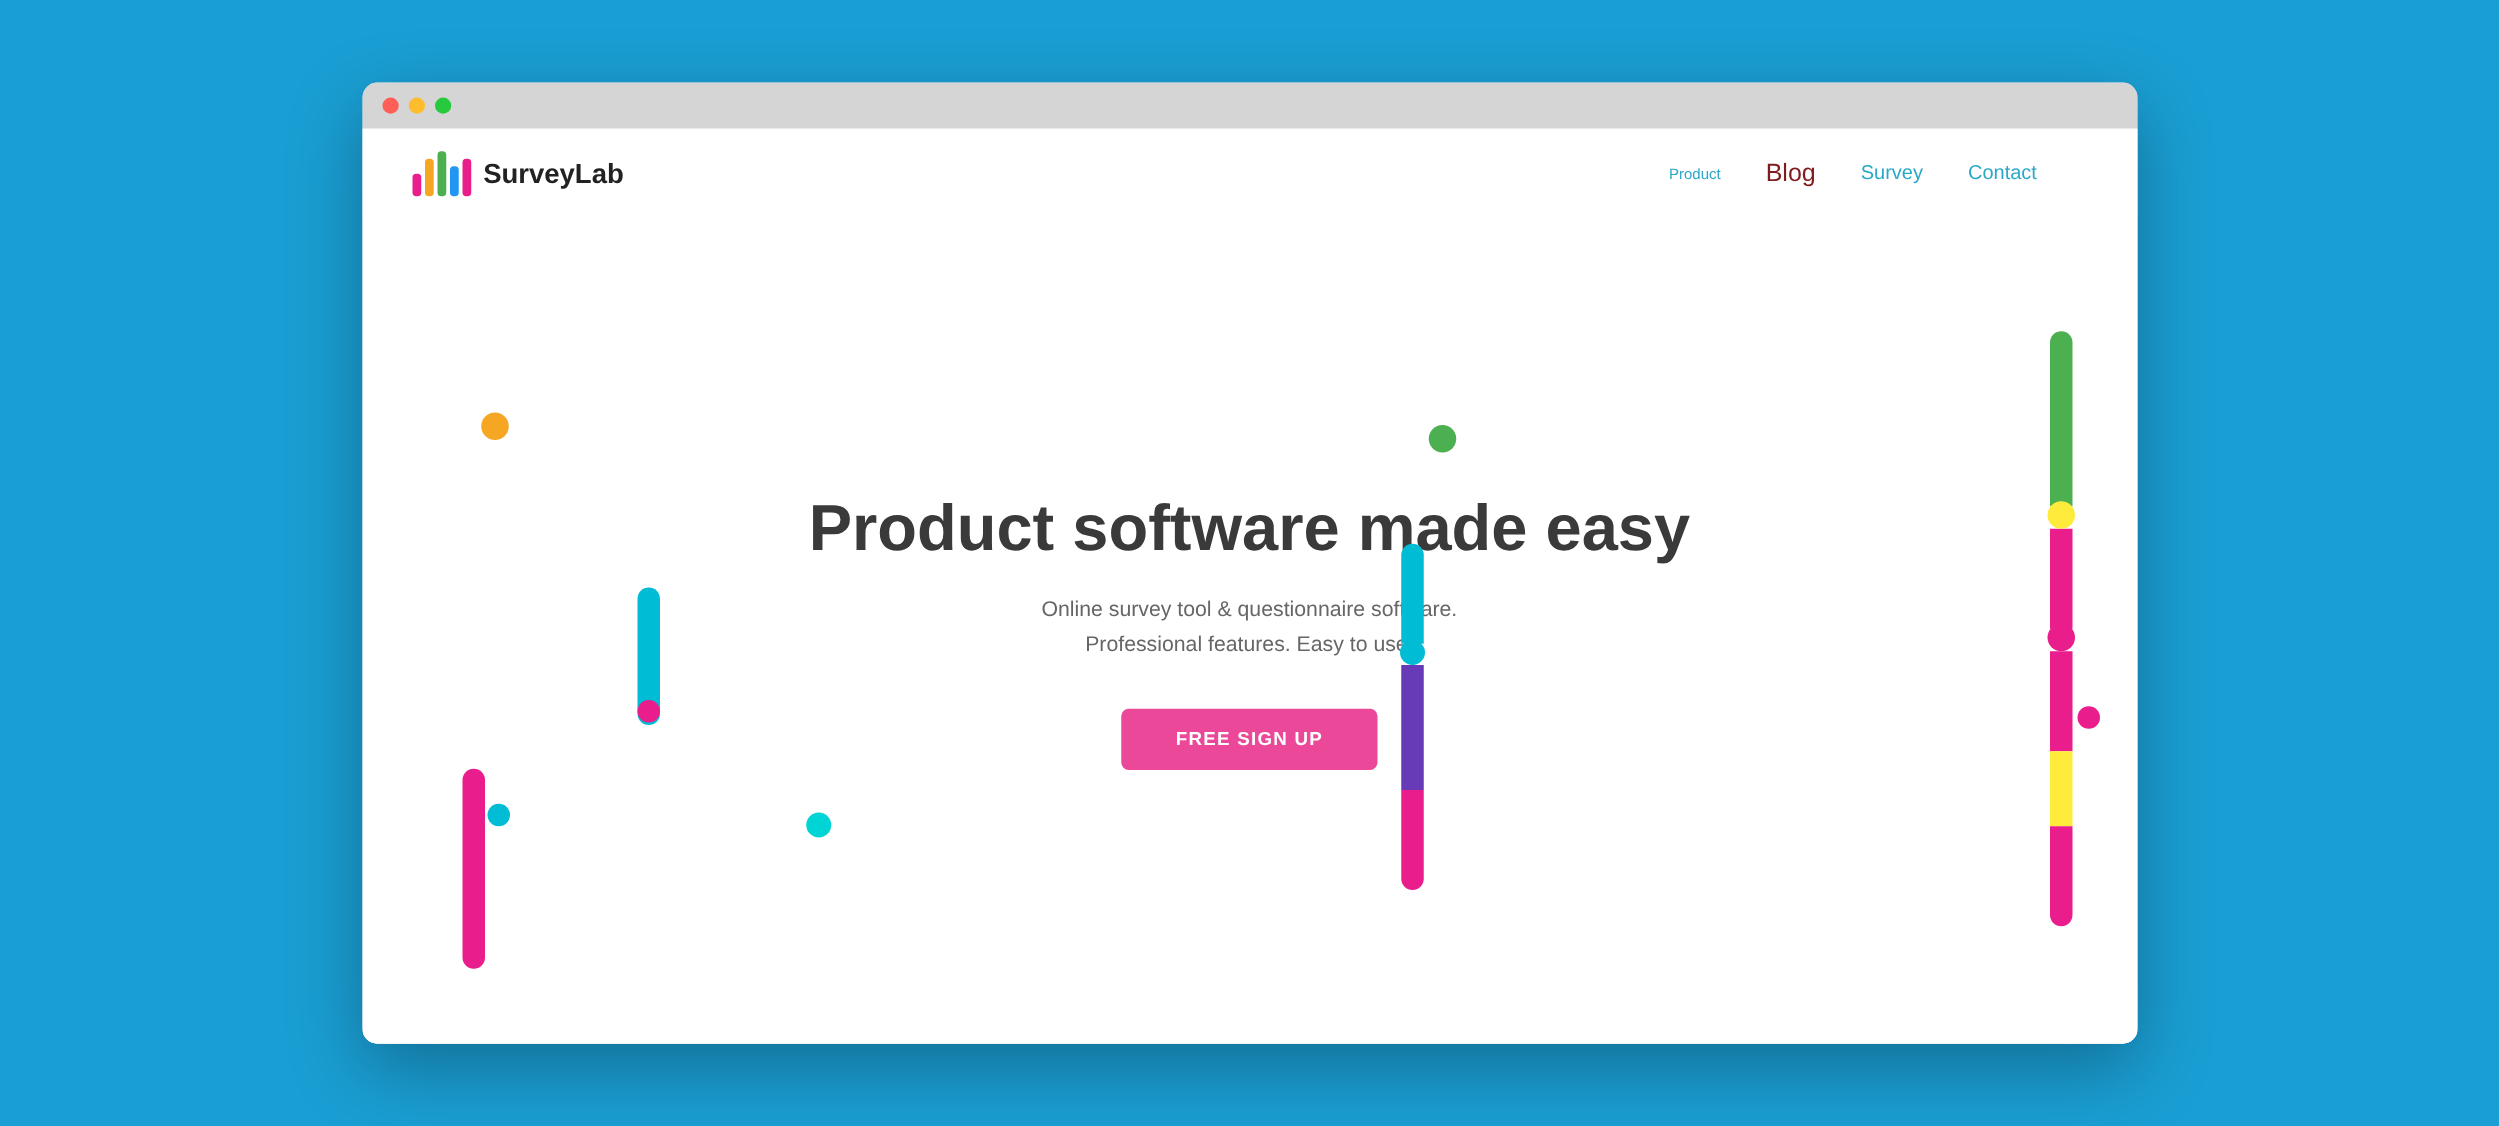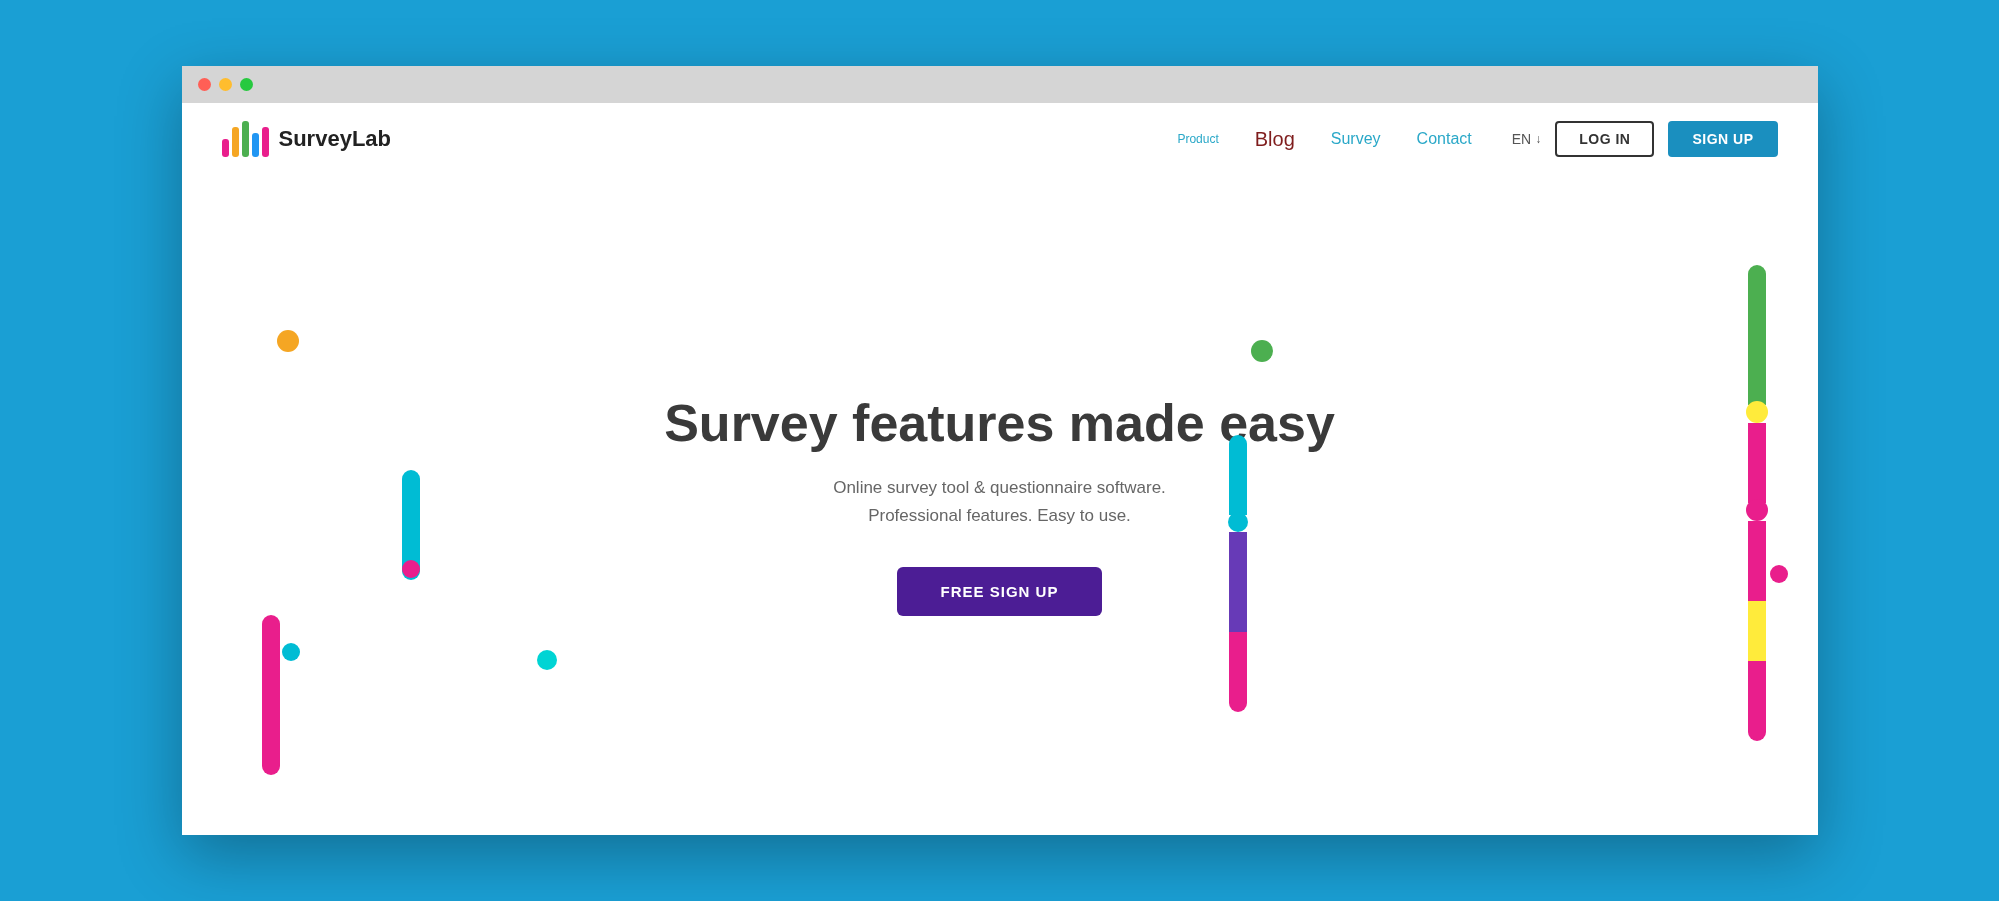--- a/index.html
+++ b/index.html
@@ -5,24 +5,24 @@
     * { margin: 0; padding: 0; box-sizing: border-box; }
     body {
       background: #1a9fd4;
       display: flex;
       align-items: center;
       justify-content: center;
       min-height: 100vh;
       font-family: -apple-system, BlinkMacSystemFont, 'Segoe UI', sans-serif;
     }
     .browser-window {
-      width: 1636px;
+      width: 1420px;
       max-width: 96vw;
       background: #e8e8e8;
-      border-radius: 0;
+      border-radius: 12px;
       overflow: hidden;
       box-shadow: 0 20px 60px rgba(0,0,0,0.3);
     }
     .browser-titlebar {
       background: #d5d5d5;
       padding: 12px 16px;
       display: flex;
       align-items: center;
       gap: 8px;
     }
@@ -140,21 +140,21 @@
       margin-bottom: 20px;
       line-height: 1.15;
     }
     .hero-subtitle {
       font-size: 17px;
       color: #666;
       line-height: 1.7;
       margin-bottom: 36px;
     }
     .btn-free-signup {
-      background: #4c1d95;
+      background: #ec4899;
       color: white;
       border: none;
       padding: 16px 44px;
       border-radius: 6px;
       font-size: 15px;
       font-weight: 800;
       cursor: pointer;
       letter-spacing: 1px;
       text-transform: uppercase;
     }
@@ -210,28 +210,20 @@
           </span>
         </a>
 
         <div class="nav-links">
           <a href="#" style="color:#2aa8c8;text-decoration:none;font-size:12px;font-weight:500;">Product</a>
           <a href="#" style="color:#7f1d1d;text-decoration:none;font-size:20px;font-weight:500;">Blog</a>
           <a href="#" style="color:#2aa8c8;text-decoration:none;font-size:16px;font-weight:500;">Survey</a>
           <a href="#" style="color:#2aa8c8;text-decoration:none;font-size:16px;font-weight:400;">Contact</a>
         </div>
 
-        <div class="nav-actions">
-          <div class="lang-selector">
-            <span>EN</span>
-            <span style="font-size:12px;">↓</span>
-          </div>
-          <button class="btn-login">LOG IN</button>
-          <button class="btn-signup">SIGN UP</button>
-        </div>
       </nav>
 
       <div class="hero">
 
         <div class="deco deco-orange"></div>
 
         <div class="pill pill-cyan-left"></div>
 
         <div class="deco" style="width:18px;height:18px;background:#e91e8c;top:385px;left:220px;border-radius:50%;"></div>
 
@@ -266,21 +258,21 @@
 
           <div style="width:18px;height:80px;background:#00bcd4;border-radius:999px 999px 0 0;"></div>
 
           <div style="width:20px;height:20px;background:#00bcd4;border-radius:50%;z-index:2;margin-top:-3px;"></div>
 
           <div style="width:18px;height:100px;background:#673ab7;"></div>
 
           <div style="width:18px;height:80px;background:#e91e8c;border-radius:0 0 999px 999px;"></div>
         </div>
 
-        <h1 class="hero-title">Survey features made easy</h1>
+        <h1 class="hero-title">Product software made easy</h1>
         <p class="hero-subtitle">
           <span>Online survey tool &amp; questionnaire software.</span><br>
           <span>Professional features. Easy to use.</span>
         </p>
         <button class="btn-free-signup">FREE SIGN UP</button>
       </div>
 
     </div>
   </div>
 </div>

